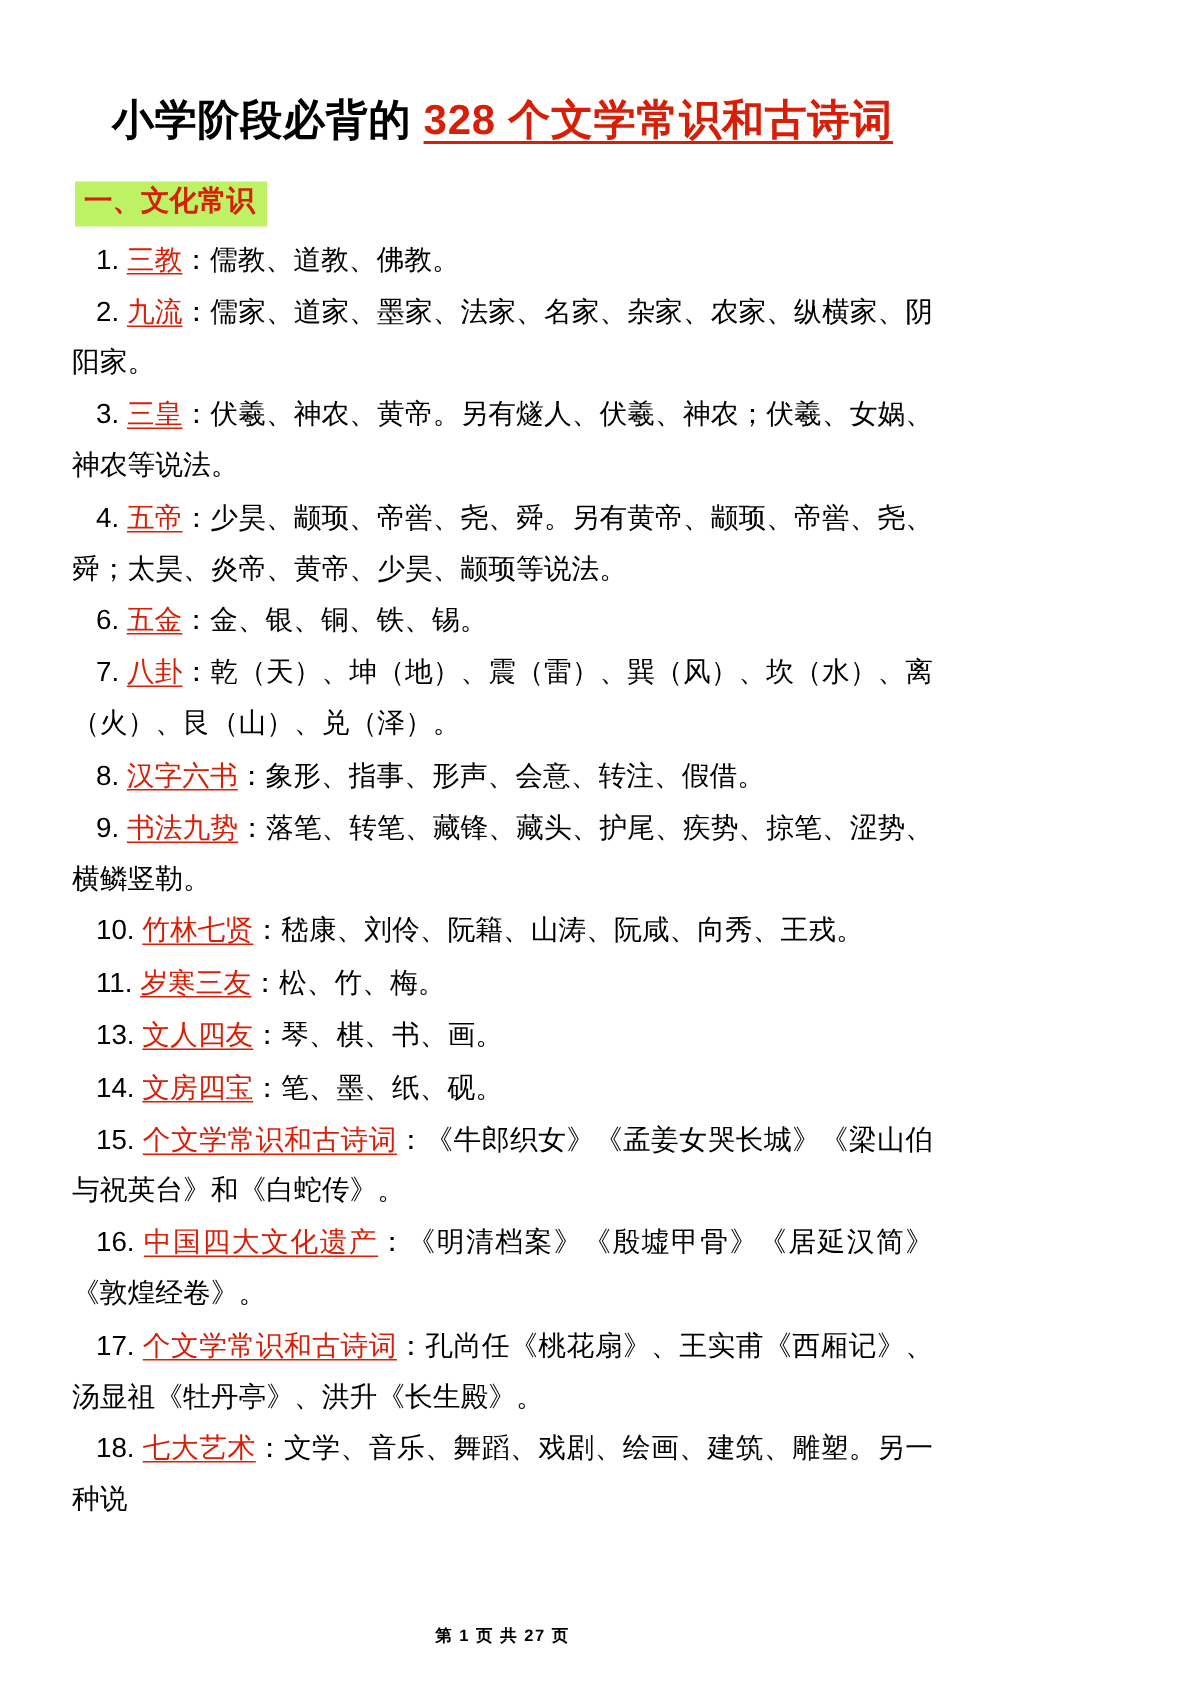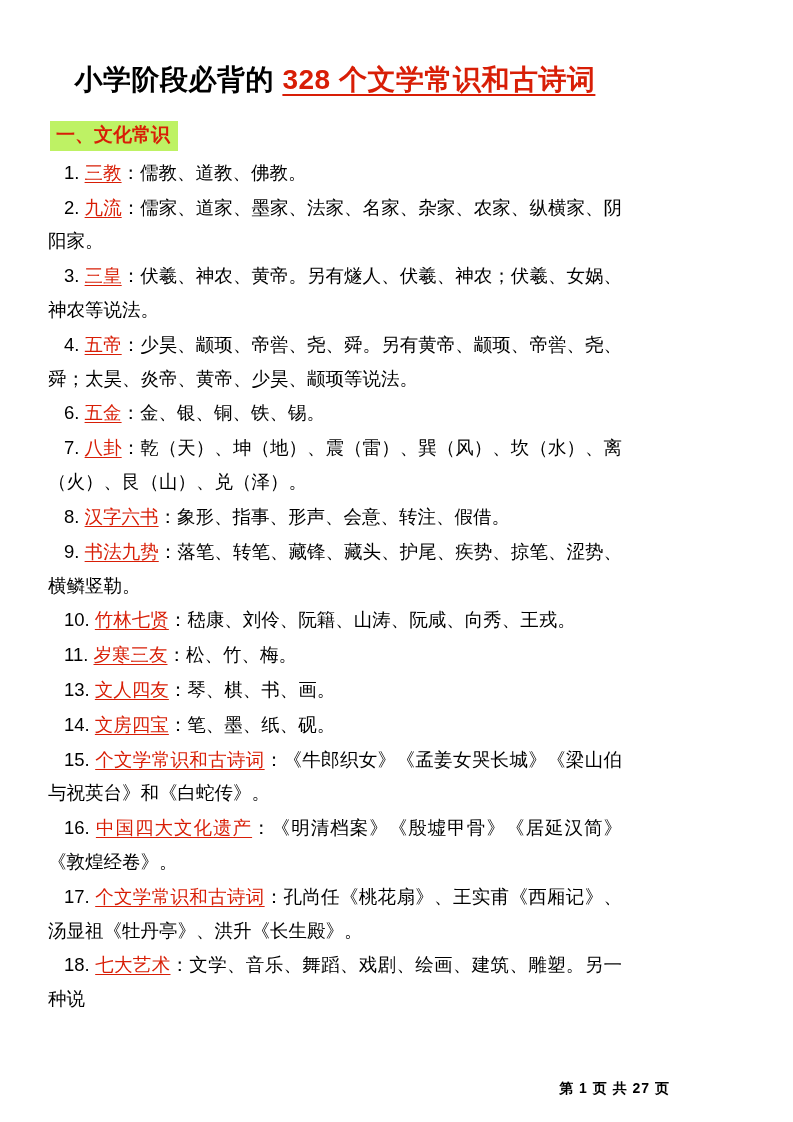--- a/index.html
+++ b/index.html
@@ -78,22 +78,22 @@
   .item .body {
     color: #000000;
     font-family: Liberation Mono, monospace;
   }
   
   .footer {
     position: absolute;
     left: 0;
     right: 0;
     bottom: 24px;
-    text-align: right;
-    font-size: 14px;
+    text-align: center;
+    font-size: 11px;
     font-weight: bold;
     color: #000000;
     letter-spacing: 1px;
   }
 </style>
 </head>
 <body>
 
 <div class="page">
 

